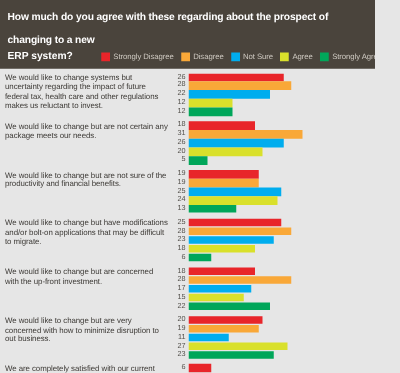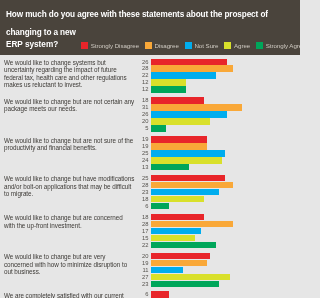--- a/index.html
+++ b/index.html
@@ -118,21 +118,21 @@
     height: 6.4px;
     display: block;
   }
 </style>
 </head>
 <body>
 
 <div id="chart-root">
 
   <div class="header">
-    <div class="header-title">How much do you agree with these statements about the prospect of changing to a new</div>
+    <div class="header-title">How much do you agree with these regarding about the prospect of changing to a new</div>
     <div class="title-line2">
       <span class="title-tail">ERP system?</span>
       <div class="legend" id="legend-host">
           <div class="legend-item">
             <span class="legend-swatch" style="background: rgb(232, 37, 42);"></span>
             <span class="legend-label">Strongly Disagree</span>
           </div>
           <div class="legend-item">
             <span class="legend-swatch" style="background: rgb(249, 168, 56);"></span>
             <span class="legend-label">Disagree</span>

